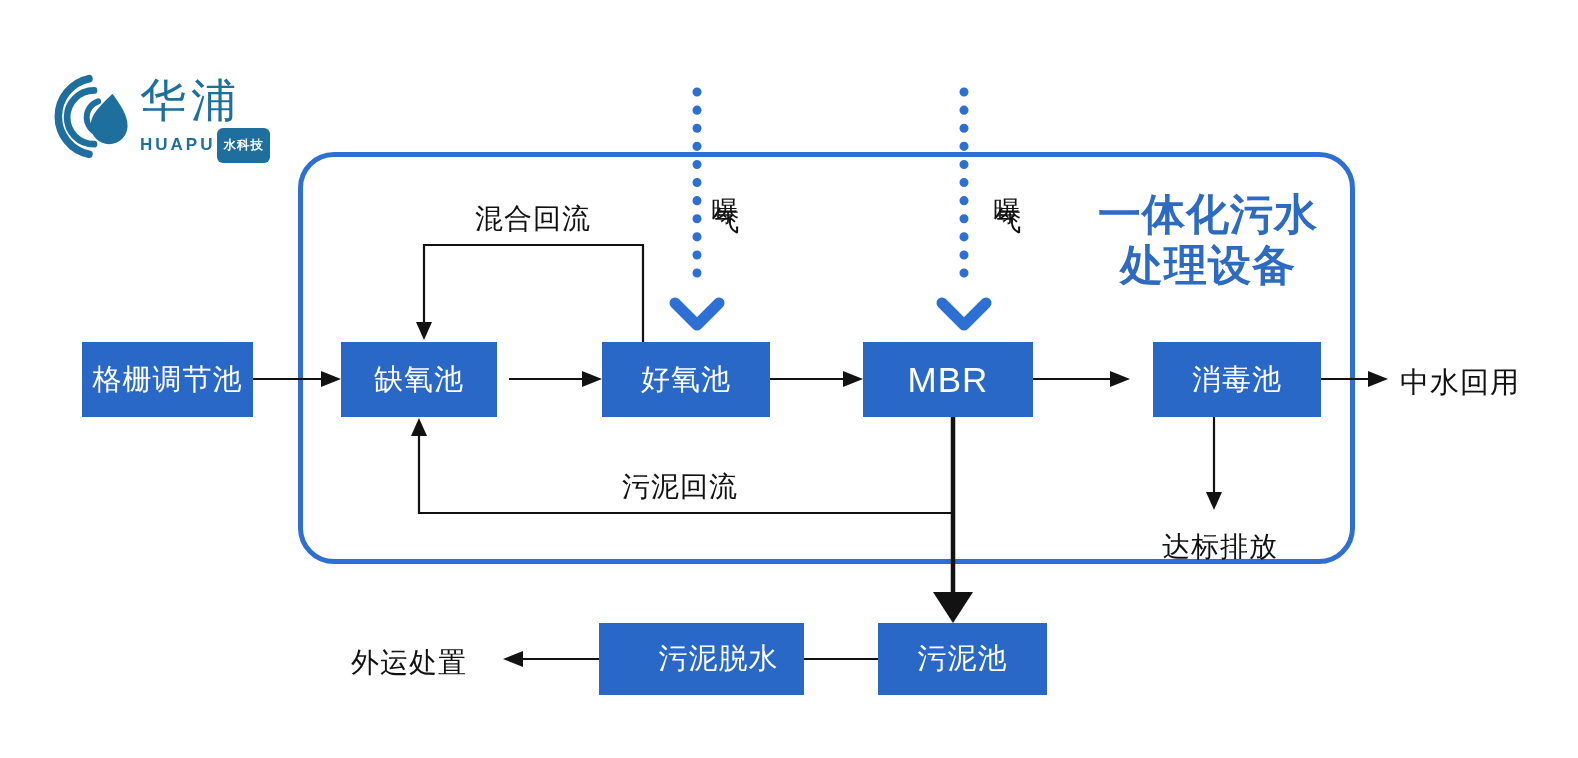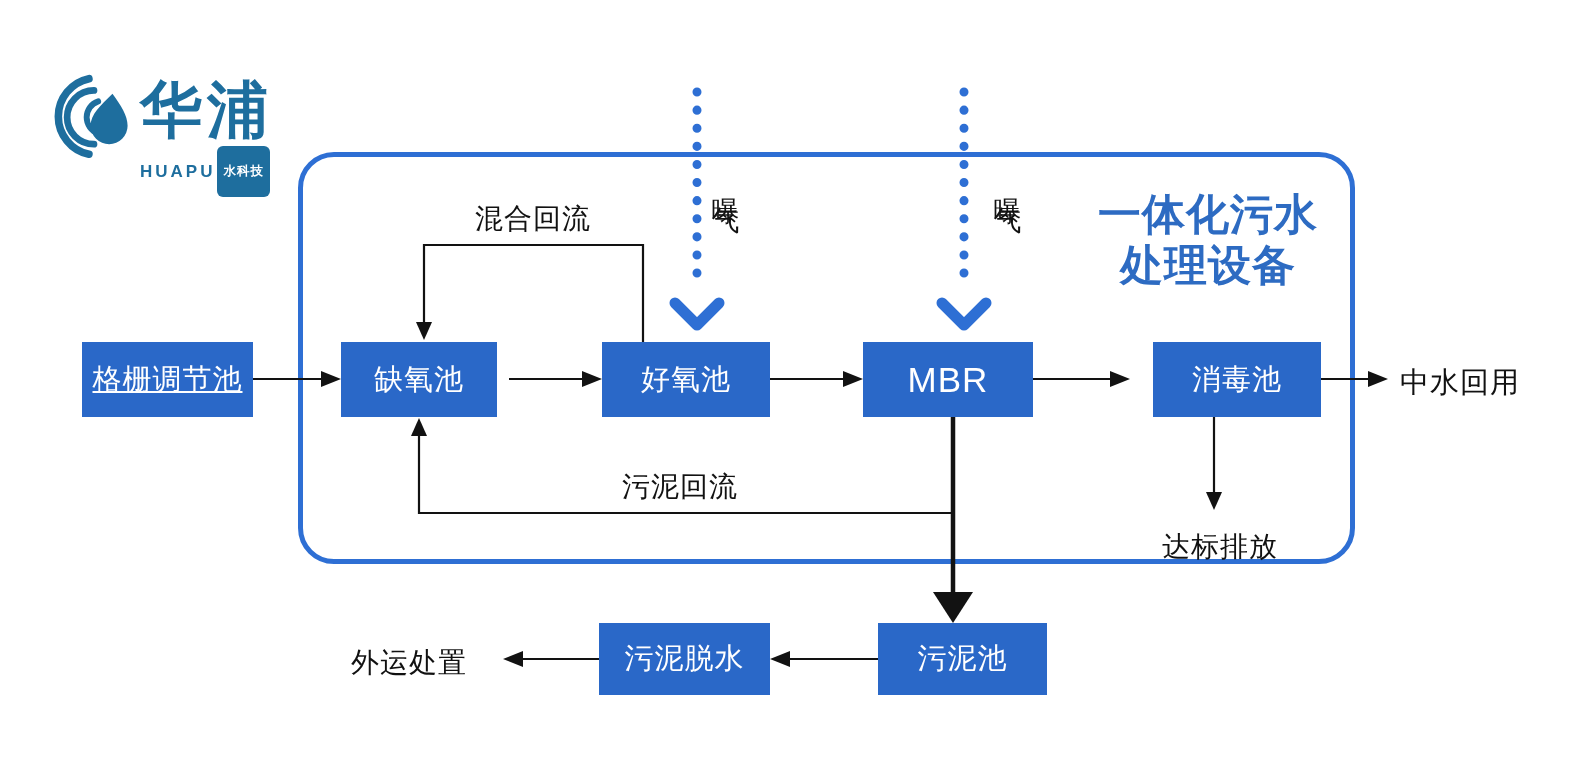--- a/index.html
+++ b/index.html
@@ -37,26 +37,26 @@
     writing-mode:vertical-rl;letter-spacing:8px;
   }
   .title{
     position:absolute;left:1088px;top:190px;width:240px;z-index:3;
     color:var(--title-blue);font-family:"Liberation Serif","DejaVu Serif",serif;
     font-weight:bold;font-size:43px;line-height:1.18;text-align:center;letter-spacing:1px;
   }
   .logo{position:absolute;left:52px;top:74px;display:flex;align-items:flex-start;z-index:3;}
   .logo-icon{width:84px;height:90px;}
   .logo-text{margin-left:4px;display:flex;flex-direction:column;}
-  .logo-cn{color:var(--logo-blue);font-weight:bold;font-size:62px;line-height:1.15;letter-spacing:5px;}
+  .logo-cn{color:var(--logo-blue);font-weight:normal;font-size:46px;line-height:1.15;letter-spacing:5px;}
   .logo-sub{display:flex;align-items:center;margin-top:1px;}
   .logo-en{color:var(--logo-blue);font-weight:bold;font-size:17px;letter-spacing:3px;}
   .logo-badge{
     background:var(--logo-blue);color:#fff;font-size:12.5px;font-weight:bold;
-    padding:17px 6px;border-radius:6px;margin-left:2px;letter-spacing:1px;white-space:nowrap;
+    padding:9px 6px;border-radius:6px;margin-left:2px;letter-spacing:1px;white-space:nowrap;
   }
 </style>
 </head>
 <body>
 
 <div class="stage">
 
   <div class="logo">
     <svg class="logo-icon" viewBox="0 0 100 104">
       <path d="M44,4 A46,46 0 0 0 44,94" stroke="#1E6E9E" stroke-width="9" fill="none" stroke-linecap="round"></path>
@@ -140,36 +140,36 @@
     <g>
       <line class="dotline" x1="697" y1="92" x2="697" y2="290"></line>
       <path class="chevron" d="M675,303 L697,325 L719,303"></path>
     </g>
     <g>
       <line class="dotline" x1="964" y1="92" x2="964" y2="290"></line>
       <path class="chevron" d="M942,303 L964,325 L986,303"></path>
     </g>
   </svg>
 
-  <div class="node" style="left:82px;top:342px;width:171px;height:75px;text-decoration:underline;">
+  <div class="node" style="left:82px;top:342px;width:171px;height:75px;">
     <span>格栅调节池</span>
   </div>
   <div class="node" style="left:341px;top:342px;width:156px;height:75px;">
     <span>缺氧池</span>
   </div>
   <div class="node" style="left:602px;top:342px;width:168px;height:75px;">
     <span>好氧池</span>
   </div>
   <div class="node" style="left:863px;top:342px;width:170px;height:75px;font-size:35px;">
     <span>MBR</span>
   </div>
   <div class="node" style="left:1130px;top:342px;width:168px;height:75px;margin-left:23px;">
     <span>消毒池</span>
   </div>
-  <div class="node" style="left:599px;top:623px;width:171px;height:72px;">
+  <div class="node" style="left:599px;top:623px;width:171px;height:72px;padding-left:34px;">
     <span>污泥脱水</span>
   </div>
   <div class="node" style="left:878px;top:623px;width:169px;height:72px;">
     <span>污泥池</span>
   </div>
 
   <div class="lbl" style="left:453px;top:200px;width:160px;">混合回流</div>
   <div class="lbl" style="left:600px;top:468px;width:160px;">污泥回流</div>
   <div class="lbl-vert" style="left:706px;top:176px;">曝气</div>
   <div class="lbl-vert" style="left:988px;top:176px;">曝气</div>

